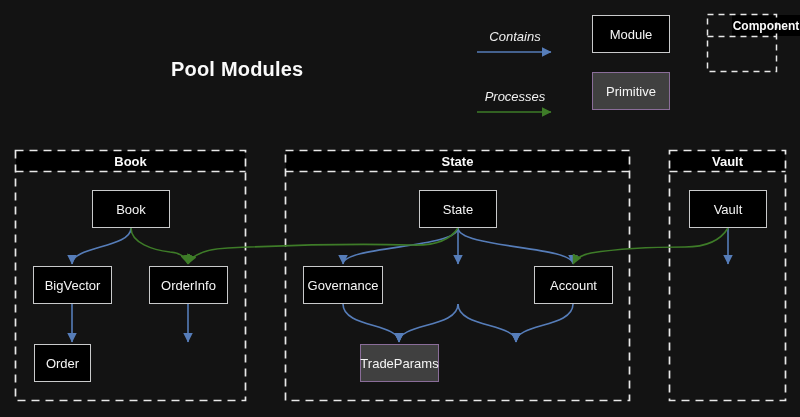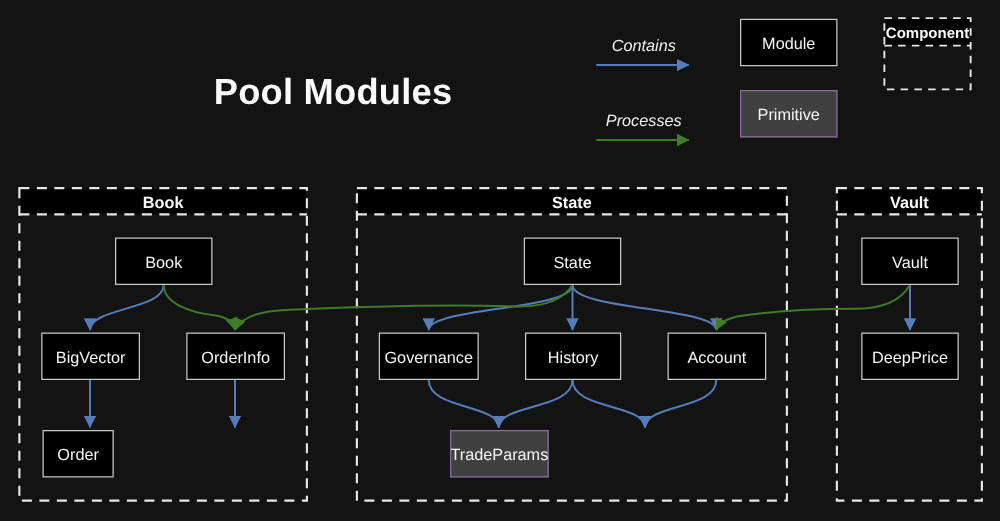--- a/index.html
+++ b/index.html
@@ -4,42 +4,42 @@
 <style>
   html,body{margin:0;padding:0;background:#131313;}
   .stage{
     position:relative;width:800px;height:417px;background:#131313;
     font-family:"Liberation Sans", sans-serif;overflow:hidden;
     -webkit-font-smoothing:antialiased;
   }
   .stage *{box-sizing:border-box;}
   .title{
     position:absolute;left:171px;top:58px;
-    font-size:29px;font-weight:700;color:#fafafa;letter-spacing:0.2px;
+    font-size:20px;font-weight:700;color:#fafafa;letter-spacing:0.2px;
   }
   .legend-label{
     position:absolute;color:#f0f0f0;font-size:13px;text-align:center;font-style:italic;
   }
   .node{
     position:absolute;background:#000000;border:1.5px solid #c9cacb;
     color:#f5f5f5;font-size:13px;display:flex;align-items:center;justify-content:center;
     z-index:3;
   }
   .node.primitive{
     background:#404040;border:1.5px solid #8a6d99;
   }
   .cluster-header{
     position:absolute;height:20px;background:#000000;color:#fafafa;
     font-size:13px;font-weight:700;display:flex;align-items:center;justify-content:center;
     z-index:1;
   }
   .component-title{
     position:absolute;background:#000000;color:#fafafa;
     font-size:12px;font-weight:700;display:flex;align-items:center;justify-content:center;
-    z-index:1;height:21px;
+    z-index:1;height:21px;margin-left:24px;
   }
   svg.overlay{position:absolute;left:0;top:0;z-index:2;pointer-events:none;}
   svg .edge{fill:none;stroke-width:1.6px;}
   svg .contains{stroke:#567db9;}
   svg .processes{stroke:#3e7c28;}
   svg .cluster{fill:none;stroke:#e8e8e8;stroke-width:1.7px;stroke-dasharray:8 6;}
 </style>
 </head>
 <body>
 
@@ -98,20 +98,18 @@
     <path class="edge processes" d="M728,228 C719,243 703,247 685,247 C645,247 610,250 591,253 C581,255 576,258 573,264" marker-end="url(#arr-green)"></path>
   </svg>
 
   <div class="node" style="left:92px;top:190px;width:78px;height:38px">Book</div>
   <div class="node" style="left:33px;top:266px;width:79px;height:38px">BigVector</div>
   <div class="node" style="left:149px;top:266px;width:79px;height:38px">OrderInfo</div>
   <div class="node" style="left:34px;top:344px;width:57px;height:38px">Order</div>
 
   <div class="node" style="left:419px;top:190px;width:78px;height:38px">State</div>
   <div class="node" style="left:303px;top:266px;width:80px;height:38px">Governance</div>
-  <div class="node" style="left:420px;top:266px;width:77px;height:38px">History</div>
   <div class="node primitive" style="left:360px;top:344px;width:79px;height:38px">TradeParams</div>
   <div class="node" style="left:534px;top:266px;width:79px;height:38px">Account</div>
 
   <div class="node" style="left:689px;top:190px;width:78px;height:38px">Vault</div>
-  <div class="node" style="left:689px;top:266px;width:78px;height:38px">DeepPrice</div>
 
 </div>
 
 </body></html>

